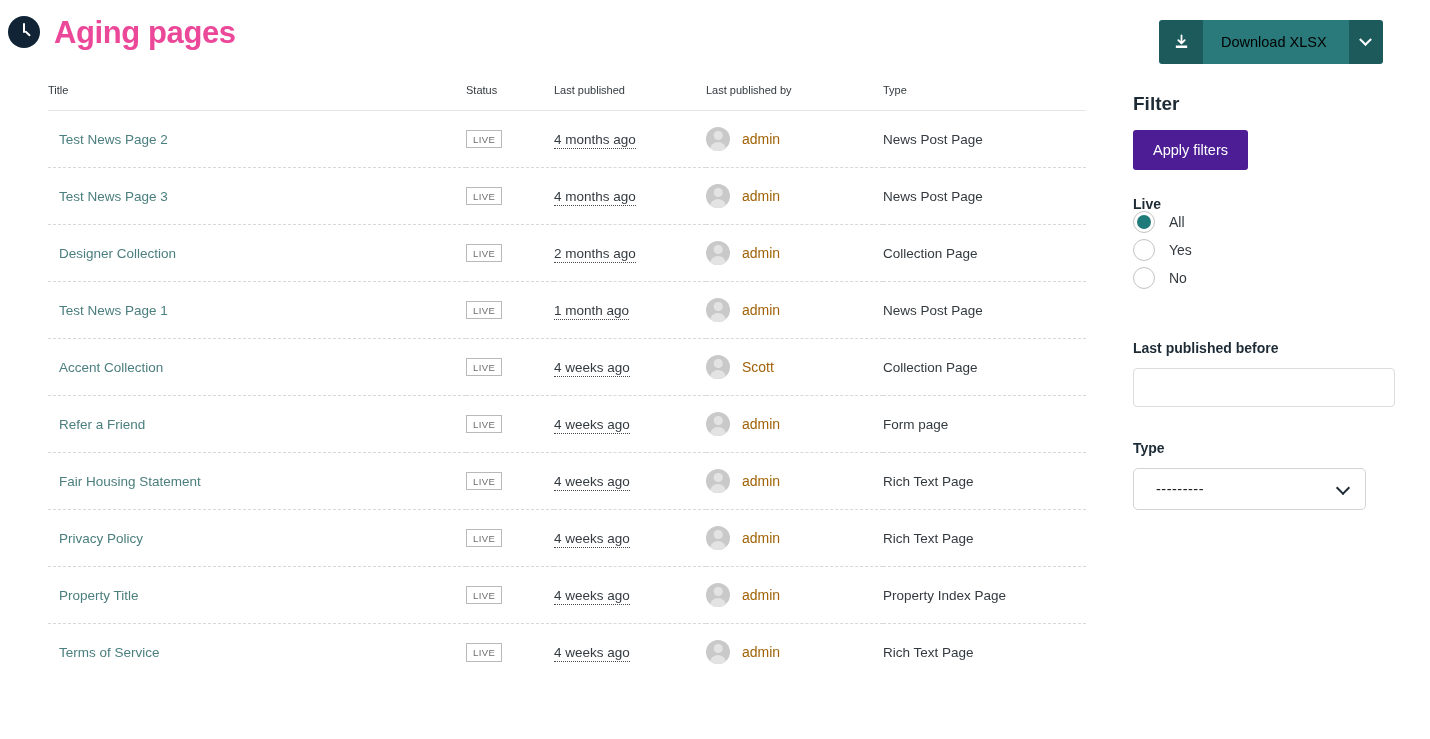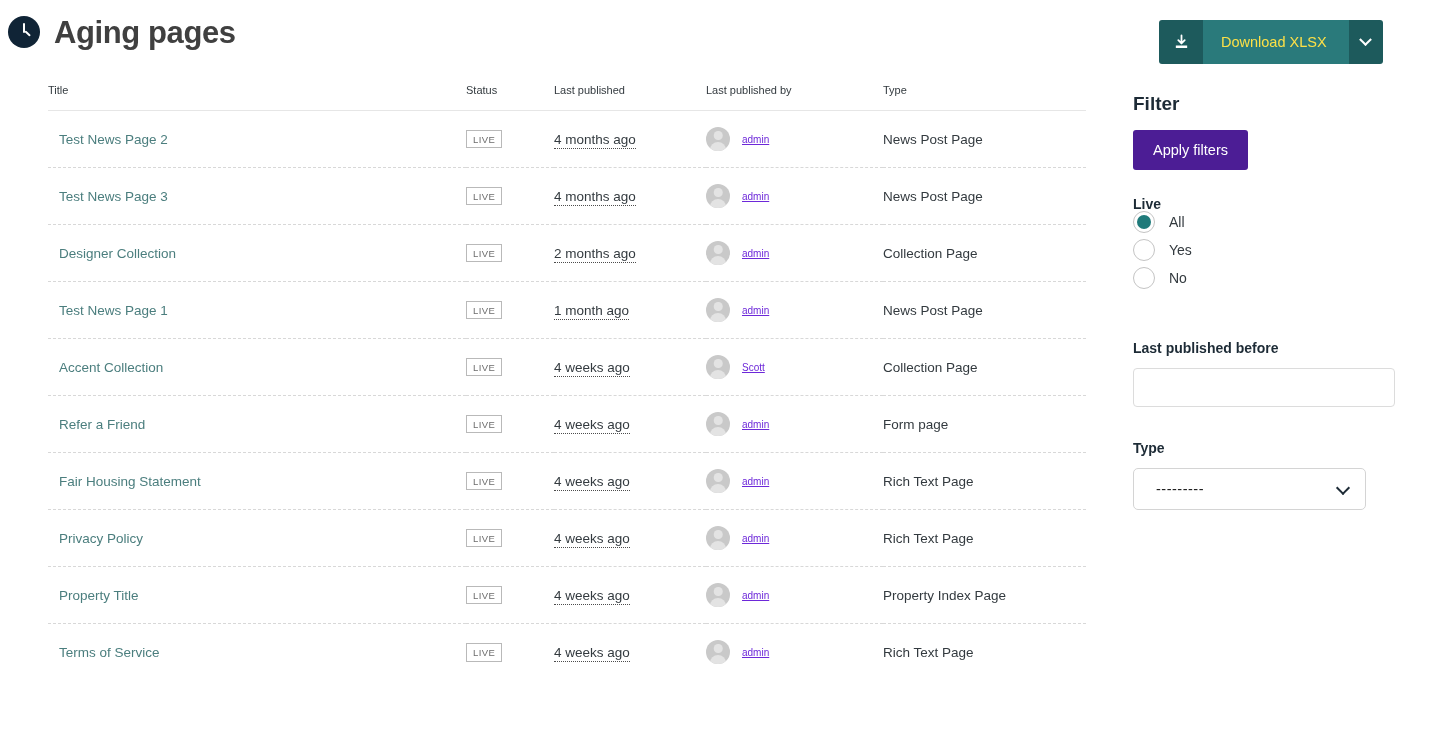--- a/index.html
+++ b/index.html
@@ -47,21 +47,21 @@
     left: 15.5px; top: 15px;
     width: 2.4px; height: 7px;
     background: #ffffff;
     border-radius: 2px;
     transform: rotate(-48deg);
     transform-origin: top center;
   }
   .page-title {
     font-size: 31px;
     font-weight: 700;
-    color: #404040;
+    color: #ec4899;
     letter-spacing: -0.4px;
     line-height: 1;
     white-space: nowrap;
   }
 
   
   .table-wrap {
     position: absolute;
     left: 48px; top: 84px;
     width: 1038px;
@@ -144,40 +144,40 @@
   }
   .avatar::after {
     content: "";
     position: absolute;
     left: 50%; top: 14.5px;
     transform: translateX(-50%);
     width: 16px; height: 14px;
     border-radius: 8px 8px 0 0;
     background: #e3e3e3;
   }
-  .by-name { font-size: 10px; color: #6d28d9; text-decoration: underline; }
+  .by-name { font-size: 14px; color: #a16207; }
   .type-cell { font-size: 13.5px; color: #333a3f; }
   .download-group {
     position: absolute;
     left: 1159px; top: 20px;
     display: flex;
     height: 44px;
     border-radius: 3px;
     overflow: hidden;
   }
   .dl-icon-box {
     width: 44px;
     background: #1d5a5c;
     display: flex;
     align-items: center;
     justify-content: center;
   }
   .dl-main {
     background: #2a7a7b;
-    color: #fde047;
+    color: #000000;
     font-size: 14.5px;
     display: flex;
     align-items: center;
     padding: 0 22px 0 18px;
     white-space: nowrap;
   }
   .dl-chevron {
     width: 34px;
     background: #1d5a5c;
     display: flex;

